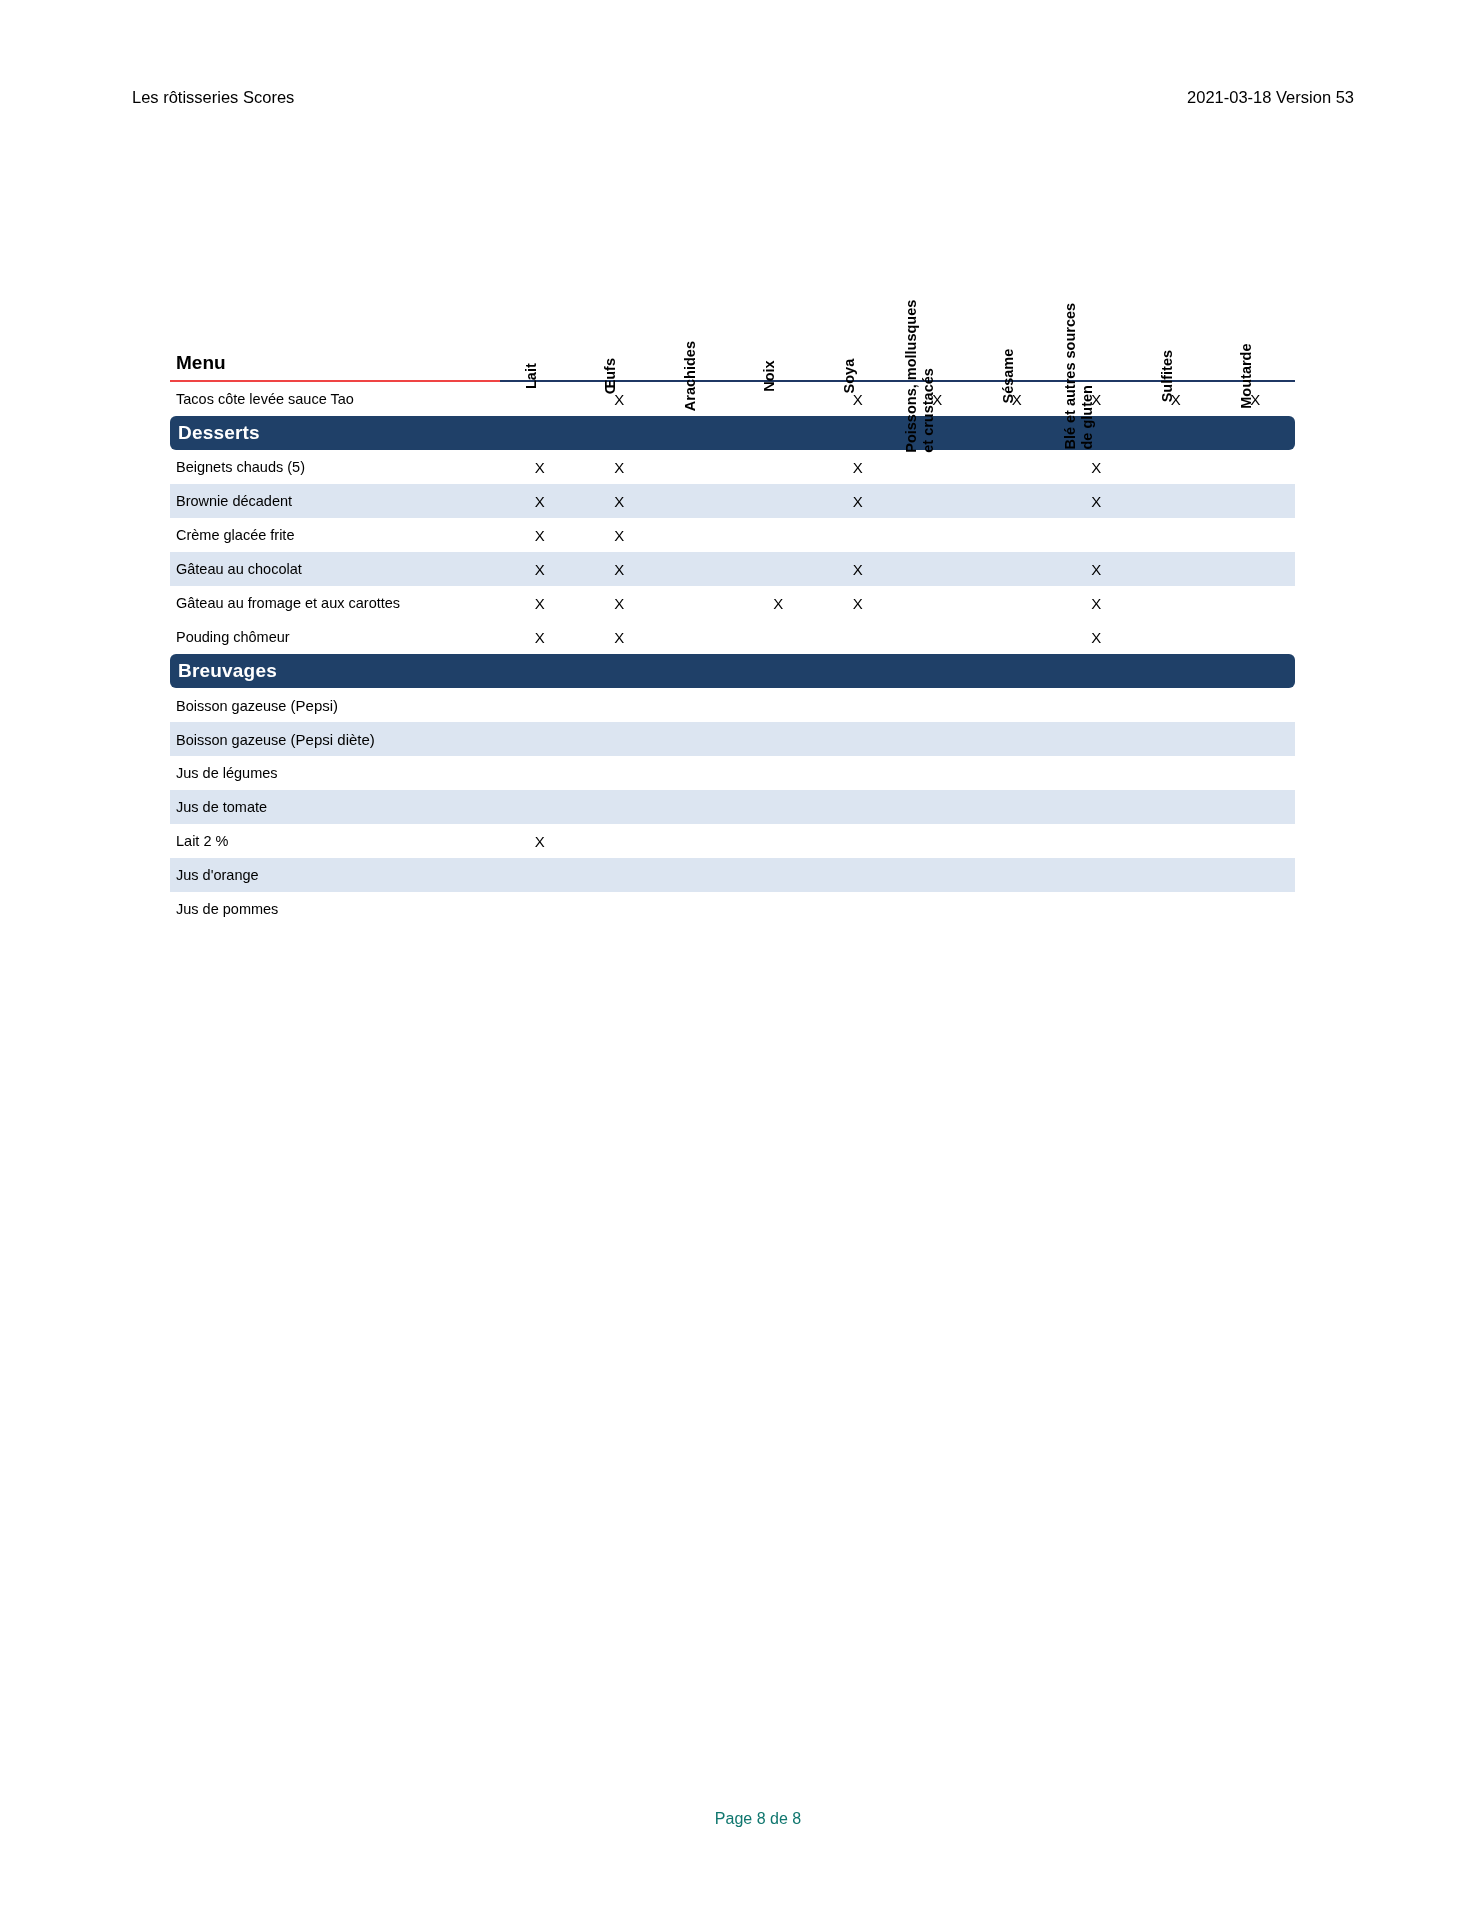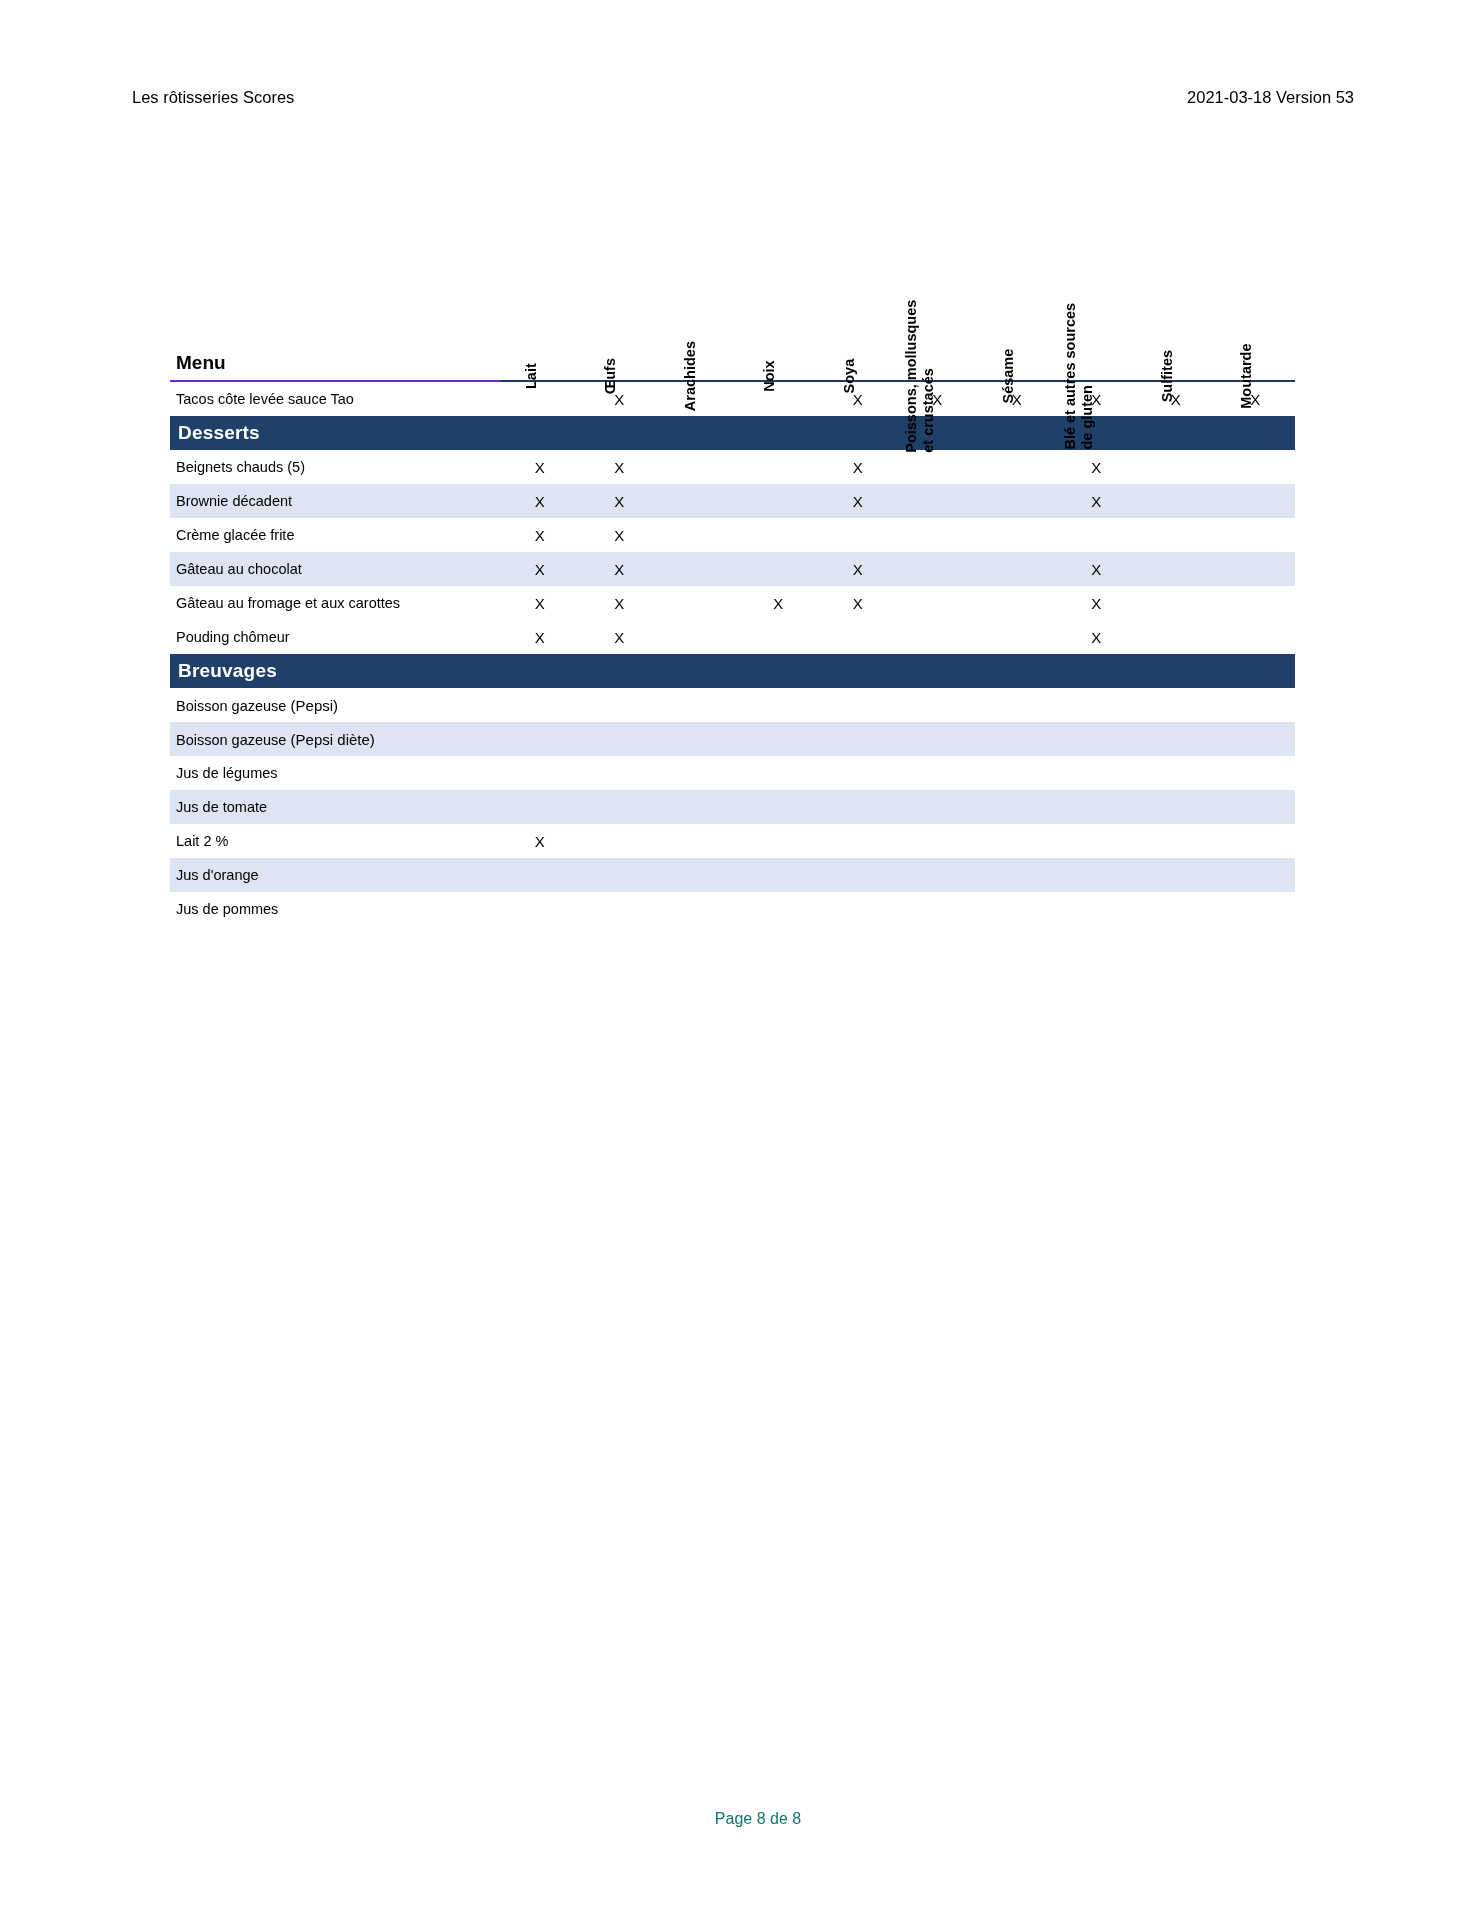--- a/index.html
+++ b/index.html
@@ -64,21 +64,21 @@
     vertical-align: bottom;
     padding: 0;
     border: none;
   }
   th.menu-head {
     text-align: left;
     font-size: 19px;
     font-weight: bold;
     padding: 0 0 6px 6px;
     vertical-align: bottom;
-    border-bottom: 2px solid #6d28d9;
+    border-bottom: 2px solid #ef4444;
   }
   th.alg-head {
     border-bottom: 2px solid #1f3864;
     height: 200px;
     position: relative;
   }
   th.alg-head .vtext {
     position: absolute;
     bottom: 4px;
     left: 50%;
@@ -119,20 +119,21 @@
     background: #dce5f1;
   }
   tr.section-row td {
     background: #1f4068;
     color: #ffffff;
     font-size: 19px;
     font-weight: bold;
     height: 34px;
     padding: 0 0 0 8px;
     letter-spacing: 0.2px;
+    border-radius: 6px;
   }
 </style>
 </head>
 <body>
 
 <div class="page">
 
   <div class="doc-header">
     <div>Les rôtisseries Scores</div>
     <div>2021-03-18 Version 53</div>

